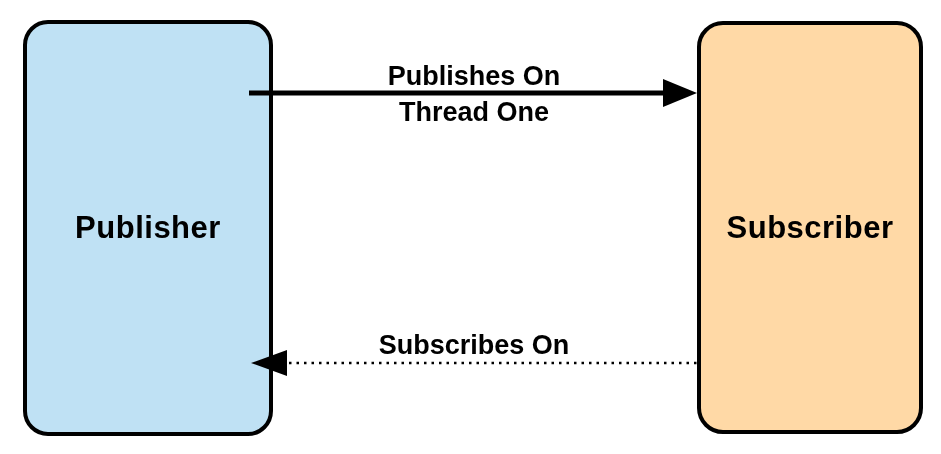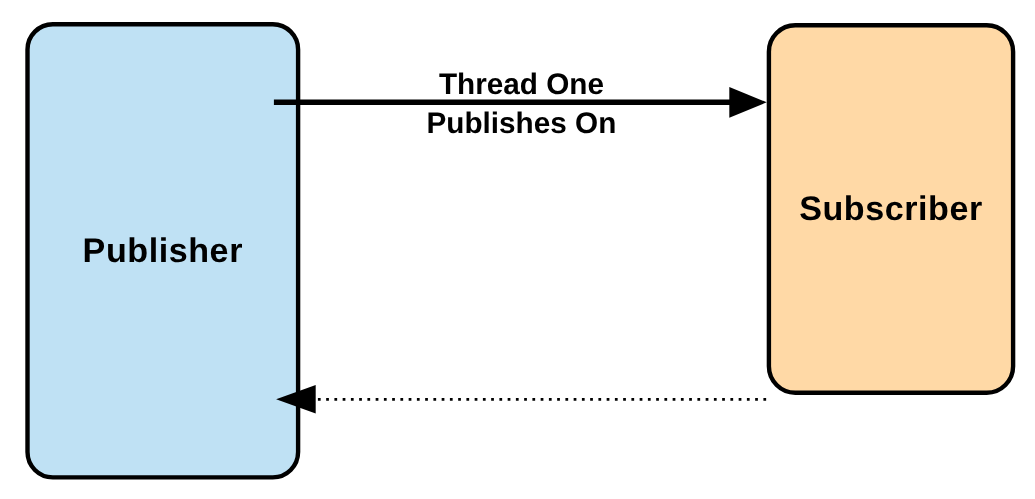--- a/index.html
+++ b/index.html
@@ -33,21 +33,21 @@
     top: 20px;
     width: 250px;
     height: 416px;
     background: #bfe1f4;
     border-radius: 25px;
   }
   #node-subscriber {
     left: 697px;
     top: 21px;
     width: 226px;
-    height: 338px;
+    height: 413px;
     background: #ffd9a6;
   }
   .edge-layer {
     position: absolute;
     left: 0;
     top: 0;
     width: 941px;
     height: 454px;
     pointer-events: none;
   }
@@ -89,20 +89,21 @@
       <polygon points="697,93 663,79 663,107" fill="#000000"></polygon>
     </g>
 
     <g>
       <line x1="289" y1="363" x2="697" y2="363" stroke="#000000" stroke-width="2.5" stroke-dasharray="2.5 5"></line>
       <polygon points="251,363 287,350 287,376" fill="#000000"></polygon>
     </g>
   </svg>
 
   <div class="edge-label" id="label-publish">
+    <div>Publishes On</div>
     <div>Thread One</div>
-    <div>Publishes On</div>
   </div>
 
   <div class="edge-label" id="label-subscribe">
+    <div>Subscribes On</div>
   </div>
 
 </div>
 
 </body></html>

